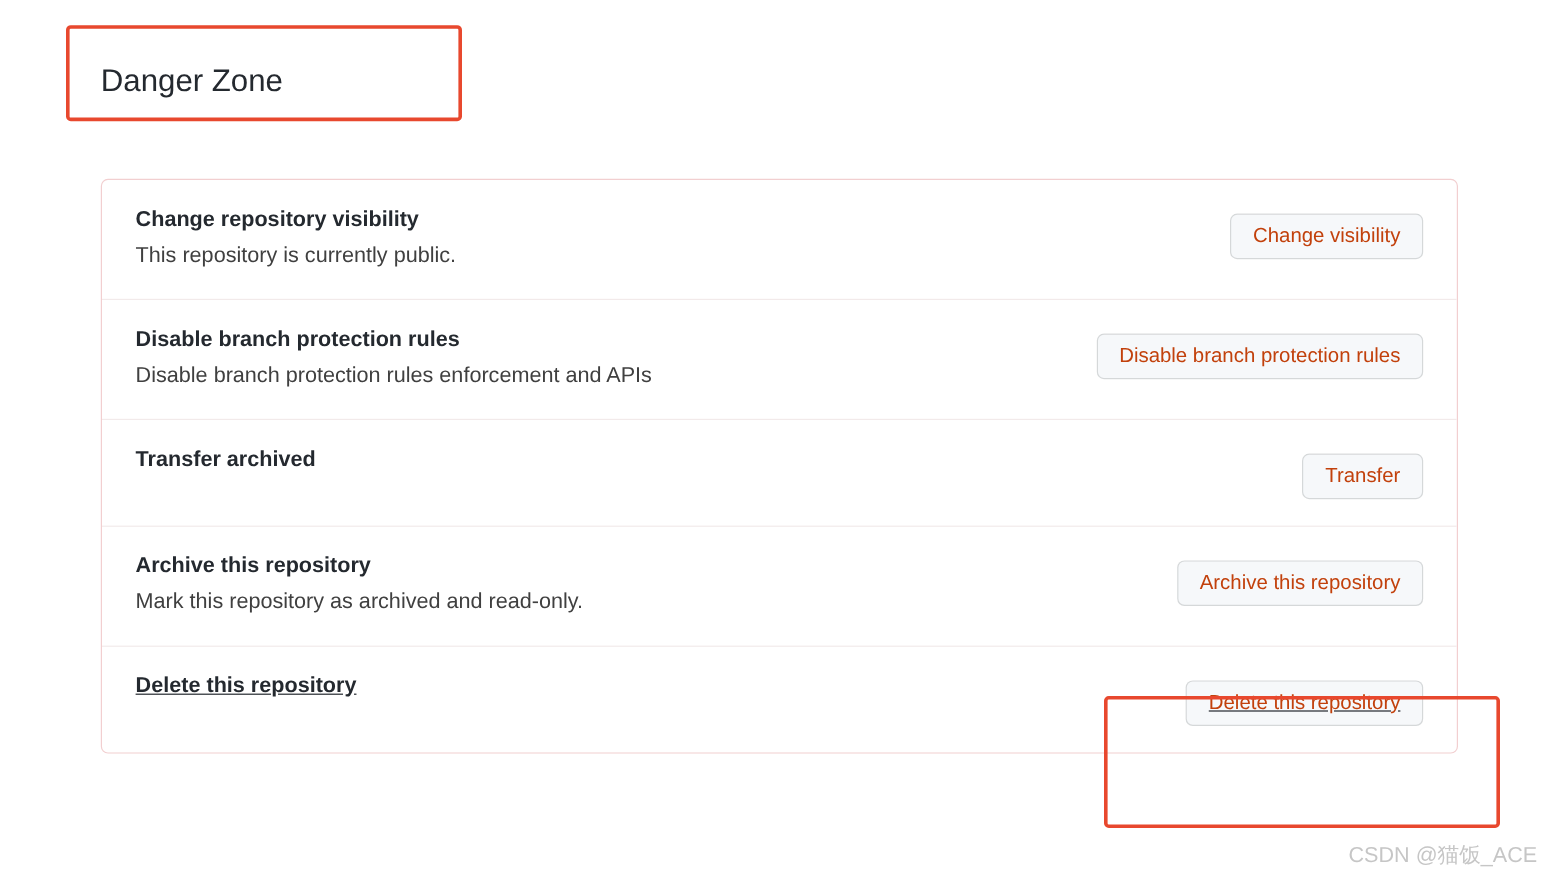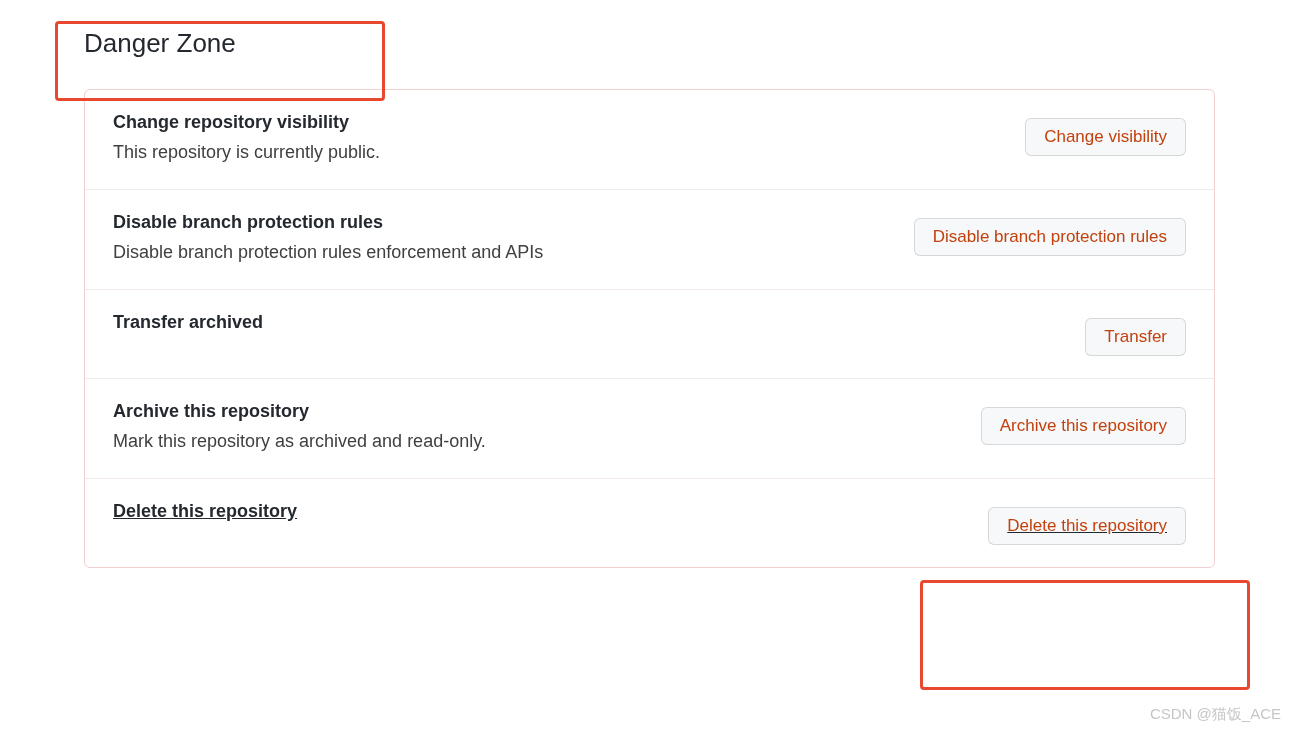--- a/index.html
+++ b/index.html
@@ -1,28 +1,28 @@
 <!DOCTYPE html>
 <html><head>
   <meta charset="utf-8">
   <style>
     * { box-sizing: border-box; margin: 0; padding: 0; }
     body { font-family: -apple-system, BlinkMacSystemFont, "Segoe UI", Helvetica, Arial, sans-serif; color: #24292f; background: #fff; width: 1299px; height: 730px; position: relative; }
-    .container { padding: 28px 84px 0 84px; }
+    .container { padding: 52px 84px 0 84px; }
     .section-title { font-size: 26px; font-weight: 400; color: #24292f; margin-bottom: 30px; display: inline-block; }
-    .danger-box { border: 1px solid #f2cfd0; border-radius: 6px; overflow: hidden; }
+    .danger-box { border: 1px solid #f2cfd0; border-radius: 6px; overflow: hidden; margin-top: 36px; }
     .row { display: flex; justify-content: space-between; align-items: flex-start; padding: 22px 28px; border-bottom: 1px solid #f2eaea; }
     .row:last-child { border-bottom: none; text-decoration: underline; }
     .row-text { flex: 1; padding-right: 20px; }
     .row-title { font-size: 18px; font-weight: 600; color: #24292f; margin-bottom: 6px; }
     .row-desc { font-size: 18px; color: #404040; line-height: 1.55; }
     .btn { background: #f6f8fa; border: 1px solid rgba(27,31,36,0.15); border-radius: 6px; padding: 8px 18px; font-size: 17px; font-weight: 500; color: #c2410c; cursor: pointer; white-space: nowrap; margin-top: 6px; }
     .highlight-title { position: absolute; border: 3px solid #e8482e; border-radius: 4px; }
     .highlight-delete { position: absolute; border: 3px solid #e8482e; border-radius: 4px; }
-    .watermark { position: absolute; bottom: 6px; right: 18px; font-size: 15px; color: #c6c6c6; }
+    .watermark { position: absolute; bottom: 6px; right: 18px; font-size: 18px; color: #c6c6c6; }
   </style>
 </head>
 <body>
 
 <div class="container">
   <h2 class="section-title">Danger Zone</h2>
   <div class="danger-box">
 
     <div class="row">
       <div class="row-text">

